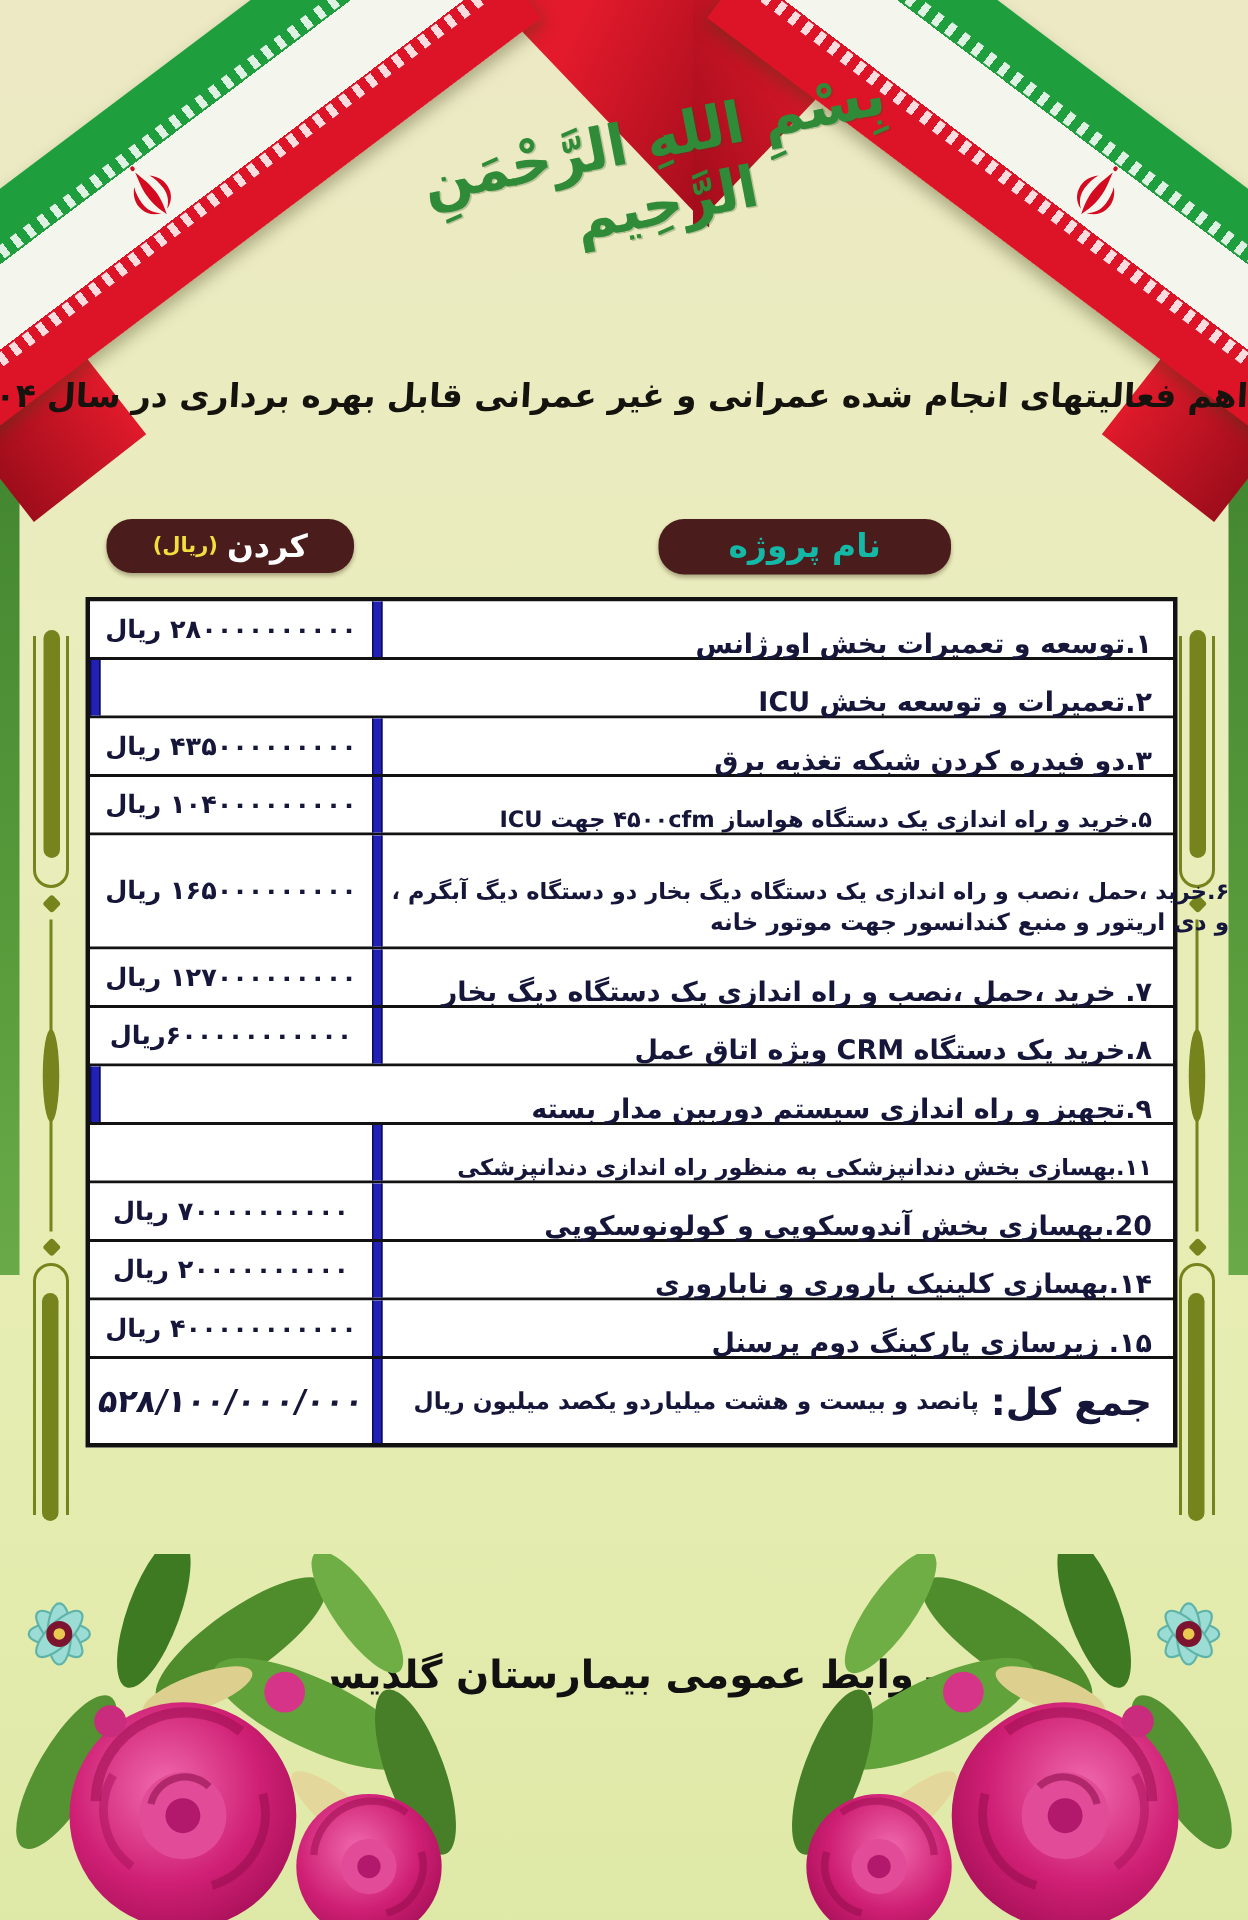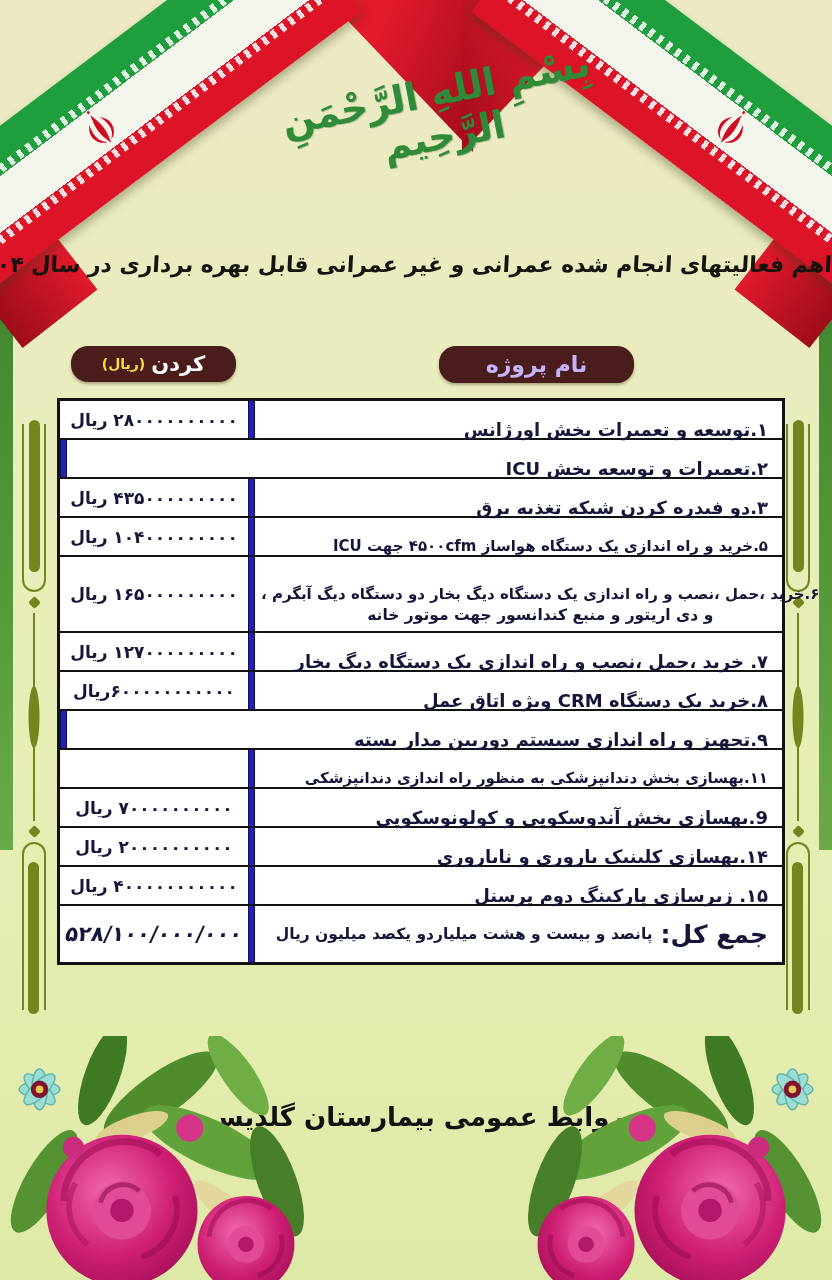--- a/index.html
+++ b/index.html
@@ -38,38 +38,38 @@
   .main-title{position:absolute;left:0;right:0;top:252px;z-index:3;text-align:center;direction:rtl;
               font-size:22px;font-weight:bold;color:#14130e;white-space:nowrap;
               transform:skewX(-3deg);}
 
   
   .pill{position:absolute;z-index:3;background:#4a1c1c;border-radius:17px;color:#fff;
         display:flex;align-items:center;justify-content:center;direction:rtl;
         font-weight:bold;box-shadow:0 2px 3px rgba(50,30,10,.35);}
   .pill-amount{left:71px;top:346px;width:165px;height:36px;font-size:21px;gap:6px;}
   .pill-amount .unit{color:#f2de3c;font-size:14px;font-weight:bold;}
-  .pill-name{left:439px;top:346px;width:195px;height:37px;font-size:22px;color:#c4b5fd;}
+  .pill-name{left:439px;top:346px;width:195px;height:37px;font-size:22px;color:#14b8a6;}
 
   
   .tbl{position:absolute;left:57px;top:398px;width:728px;z-index:3;background:#fff;
        border:3px solid #121212;box-sizing:border-box;}
   .row{display:flex;height:39px;border-bottom:2px solid #121212;box-sizing:border-box;background:#fff;}
   .row.tall{height:76px;}
   .row.total-row{height:56px;border-bottom:none;}
   .amount{width:188px;flex:0 0 188px;direction:rtl;display:flex;align-items:center;justify-content:center;
           font-weight:bold;font-size:17px;color:#16163a;white-space:nowrap;box-sizing:border-box;}
   .vdiv{width:7px;flex:0 0 7px;background:#2121b5;border-left:1px solid #0d0d57;border-right:1px solid #0d0d57;box-sizing:border-box;}
   .pname-cell{flex:1;direction:rtl;display:flex;flex-direction:column;justify-content:center;
               padding:0 14px 0 6px;font-weight:bold;color:#16163a;box-sizing:border-box;}
   .pname{font-size:18px;white-space:nowrap;line-height:1.3;margin-top:21px;}
   .pname.squeeze{font-size:15px;}
   .pname.squeeze2{font-size:13.5px;}
   .tall .pname{font-size:15px;}
-  .pname2{font-size:15.5px;white-space:nowrap;text-align:center;margin-top:2px;}
+  .pname2{font-size:15.5px;white-space:nowrap;margin-top:2px;}
   .total-amount{font-size:21px;transform:skewX(-8deg);}
   .total-line{display:flex;align-items:center;gap:8px;direction:rtl;}
   .total-label{font-size:25px;font-weight:bold;}
   .total-words{font-size:15.5px;font-weight:bold;white-space:nowrap;}
 
   
   .orn{position:absolute;top:424px;width:40px;height:586px;z-index:2;display:flex;flex-direction:column;align-items:center;}
   .orn-left{left:14px;}
   .orn-right{left:778px;}
   .cap{width:24px;height:168px;border:2px solid #75841c;border-top:none;border-radius:0 0 12px 12px;
@@ -263,21 +263,21 @@
     <div class="pname-cell">
       <div class="pname squeeze">۱۱.بهسازی بخش دندانپزشکی به منظور راه اندازی دندانپزشکی</div>
 
     </div>
   </div>
 
   <div class="row">
     <div class="amount">۷۰۰۰۰۰۰۰۰۰۰ ریال</div>
     <div class="vdiv"></div>
     <div class="pname-cell">
-      <div class="pname">9.بهسازی بخش آندوسکوپی و کولونوسکوپی</div>
+      <div class="pname">20.بهسازی بخش آندوسکوپی و کولونوسکوپی</div>
 
     </div>
   </div>
 
 
   <div class="row">
     <div class="amount">۲۰۰۰۰۰۰۰۰۰۰ ریال</div>
     <div class="vdiv"></div>
     <div class="pname-cell">
       <div class="pname">۱۴.بهسازی کلینیک باروری و ناباروری</div>

